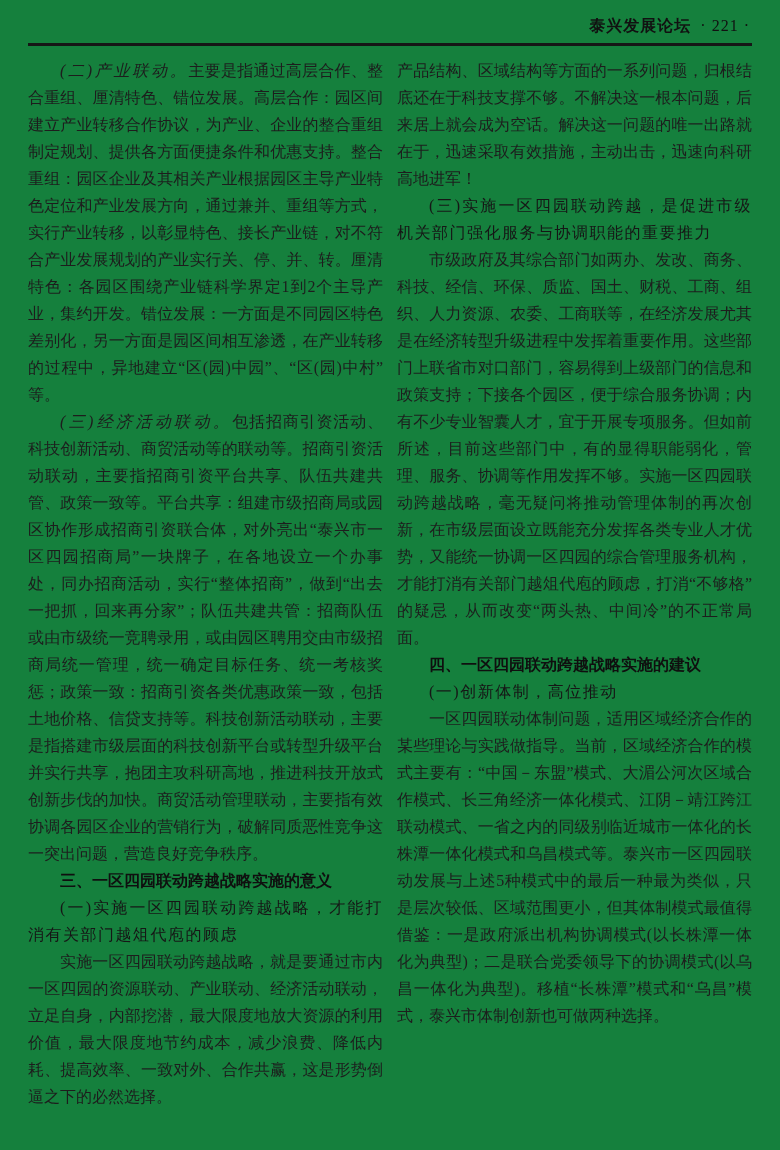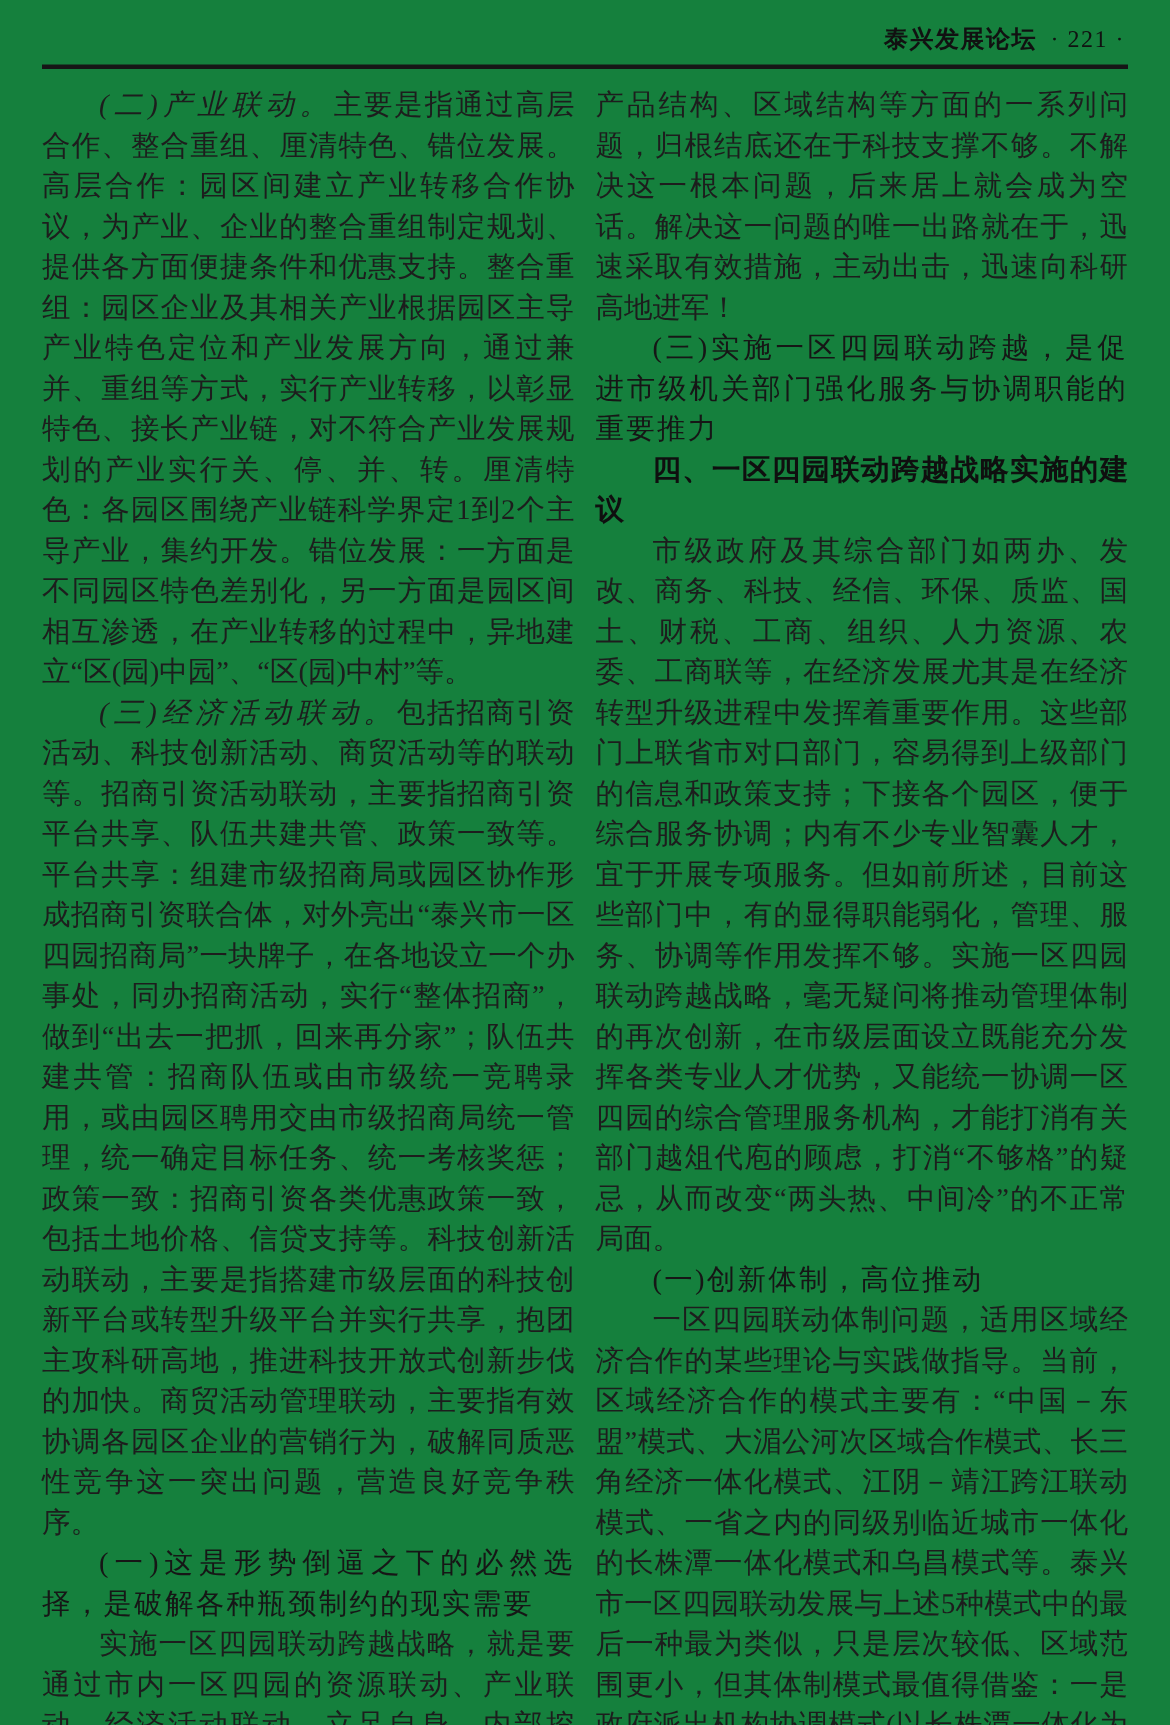--- a/index.html
+++ b/index.html
@@ -21,21 +21,21 @@
     font-family:"Liberation Serif","DejaVu Serif",serif;
     font-size:16px;color:#111;letter-spacing:1px;text-align:right;
   }
   .header-rule{border:0;border-top:3px solid #161616;margin:0 28px;}
   .columns{
     display:flex;gap:14px;padding:11px 28px 0 28px;box-sizing:border-box;
   }
   .col{flex:1 1 0;min-width:0;}
   .para{
     margin:0;text-align:justify;text-indent:2em;
-    font-size:19px;line-height:27px;color:#1d1d1d;
+    font-size:16px;line-height:27px;color:#1d1d1d;
     font-family:"Liberation Serif","DejaVu Serif",serif;
   }
   .continuation{text-indent:0;}
   .heading{
     font-family:"Liberation Sans","DejaVu Sans",sans-serif;
     font-weight:bold;color:#0f0f0f;
   }
   .subheading{
     letter-spacing:1.5px;color:#161616;
   }
@@ -47,25 +47,26 @@
 <div class="page">
   <div class="header">
     <span class="journal-name">泰兴发展论坛</span>
     <span class="page-badge">· 221 ·</span>
   </div>
   <hr class="header-rule">
   <div class="columns">
     <div class="col">
         <p class="para body"><span class="lead">(二)产业联动。</span>主要是指通过高层合作、整合重组、厘清特色、错位发展。高层合作：园区间建立产业转移合作协议，为产业、企业的整合重组制定规划、提供各方面便捷条件和优惠支持。整合重组：园区企业及其相关产业根据园区主导产业特色定位和产业发展方向，通过兼并、重组等方式，实行产业转移，以彰显特色、接长产业链，对不符合产业发展规划的产业实行关、停、并、转。厘清特色：各园区围绕产业链科学界定1到2个主导产业，集约开发。错位发展：一方面是不同园区特色差别化，另一方面是园区间相互渗透，在产业转移的过程中，异地建立“区(园)中园”、“区(园)中村”等。</p>
         <p class="para body"><span class="lead">(三)经济活动联动。</span>包括招商引资活动、科技创新活动、商贸活动等的联动等。招商引资活动联动，主要指招商引资平台共享、队伍共建共管、政策一致等。平台共享：组建市级招商局或园区协作形成招商引资联合体，对外亮出“泰兴市一区四园招商局”一块牌子，在各地设立一个办事处，同办招商活动，实行“整体招商”，做到“出去一把抓，回来再分家”；队伍共建共管：招商队伍或由市级统一竞聘录用，或由园区聘用交由市级招商局统一管理，统一确定目标任务、统一考核奖惩；政策一致：招商引资各类优惠政策一致，包括土地价格、信贷支持等。科技创新活动联动，主要是指搭建市级层面的科技创新平台或转型升级平台并实行共享，抱团主攻科研高地，推进科技开放式创新步伐的加快。商贸活动管理联动，主要指有效协调各园区企业的营销行为，破解同质恶性竞争这一突出问题，营造良好竞争秩序。</p>
-        <p class="para subheading">(一)这是形势倒逼之下的必然选择，是破解各种瓶颈制约的现实需要</p>
+        <p class="para heading">三、一区四园联动跨越战略实施的意义</p>
+        <p class="para subheading">(一)实施一区四园联动跨越战略，才能打消有关部门越俎代庖的顾虑</p>
         <p class="para body">实施一区四园联动跨越战略，就是要通过市内一区四园的资源联动、产业联动、经济活动联动，立足自身，内部挖潜，最大限度地放大资源的利用价值，最大限度地节约成本，减少浪费、降低内耗、提高效率、一致对外、合作共赢，这是形势倒逼之下的必然选择。</p>
       </div>
     <div class="col">
         <p class="para continuation">产品结构、区域结构等方面的一系列问题，归根结底还在于科技支撑不够。不解决这一根本问题，后来居上就会成为空话。解决这一问题的唯一出路就在于，迅速采取有效措施，主动出击，迅速向科研高地进军！</p>
         <p class="para subheading">(三)实施一区四园联动跨越，是促进市级机关部门强化服务与协调职能的重要推力</p>
+        <p class="para body">市级政府及其综合部门如两办、发改、商务、科技、经信、环保、质监、国土、财税、工商、组织、人力资源、农委、工商联等，在经济发展尤其是在经济转型升级进程中发挥着重要作用。这些部门上联省市对口部门，容易得到上级部门的信息和政策支持；下接各个园区，便于综合服务协调；内有不少专业智囊人才，宜于开展专项服务。但如前所述，目前这些部门中，有的显得职能弱化，管理、服务、协调等作用发挥不够。实施一区四园联动跨越战略，毫无疑问将推动管理体制的再次创新，在市级层面设立既能充分发挥各类专业人才优势，又能统一协调一区四园的综合管理服务机构，才能打消有关部门越俎代庖的顾虑，打消“不够格”的疑忌，从而改变“两头热、中间冷”的不正常局面。</p>
         <p class="para heading">四、一区四园联动跨越战略实施的建议</p>
-        <p class="para body">市级政府及其综合部门如两办、发改、商务、科技、经信、环保、质监、国土、财税、工商、组织、人力资源、农委、工商联等，在经济发展尤其是在经济转型升级进程中发挥着重要作用。这些部门上联省市对口部门，容易得到上级部门的信息和政策支持；下接各个园区，便于综合服务协调；内有不少专业智囊人才，宜于开展专项服务。但如前所述，目前这些部门中，有的显得职能弱化，管理、服务、协调等作用发挥不够。实施一区四园联动跨越战略，毫无疑问将推动管理体制的再次创新，在市级层面设立既能充分发挥各类专业人才优势，又能统一协调一区四园的综合管理服务机构，才能打消有关部门越俎代庖的顾虑，打消“不够格”的疑忌，从而改变“两头热、中间冷”的不正常局面。</p>
         <p class="para subheading">(一)创新体制，高位推动</p>
         <p class="para body">一区四园联动体制问题，适用区域经济合作的某些理论与实践做指导。当前，区域经济合作的模式主要有：“中国－东盟”模式、大湄公河次区域合作模式、长三角经济一体化模式、江阴－靖江跨江联动模式、一省之内的同级别临近城市一体化的长株潭一体化模式和乌昌模式等。泰兴市一区四园联动发展与上述5种模式中的最后一种最为类似，只是层次较低、区域范围更小，但其体制模式最值得借鉴：一是政府派出机构协调模式(以长株潭一体化为典型)；二是联合党委领导下的协调模式(以乌昌一体化为典型)。移植“长株潭”模式和“乌昌”模式，泰兴市体制创新也可做两种选择。</p>
       </div>
   </div>
 </div>
 
 </body></html>

